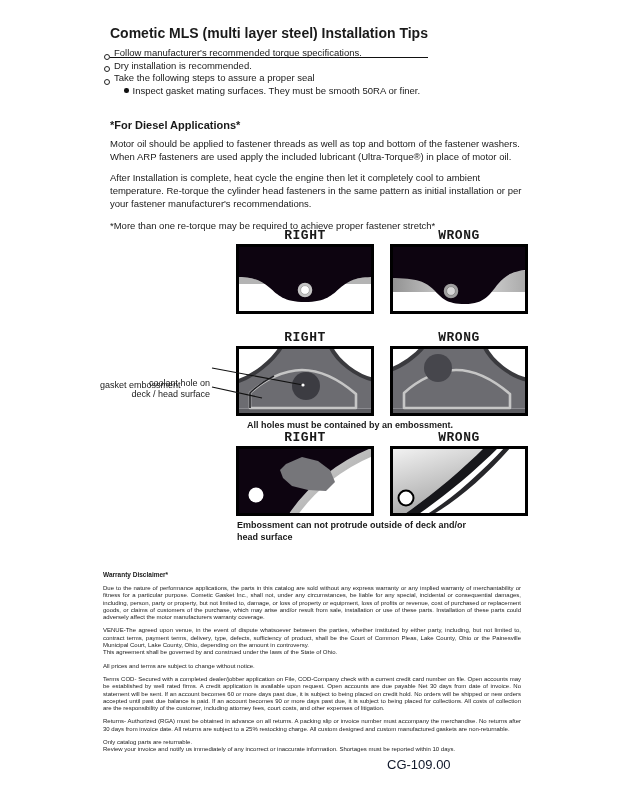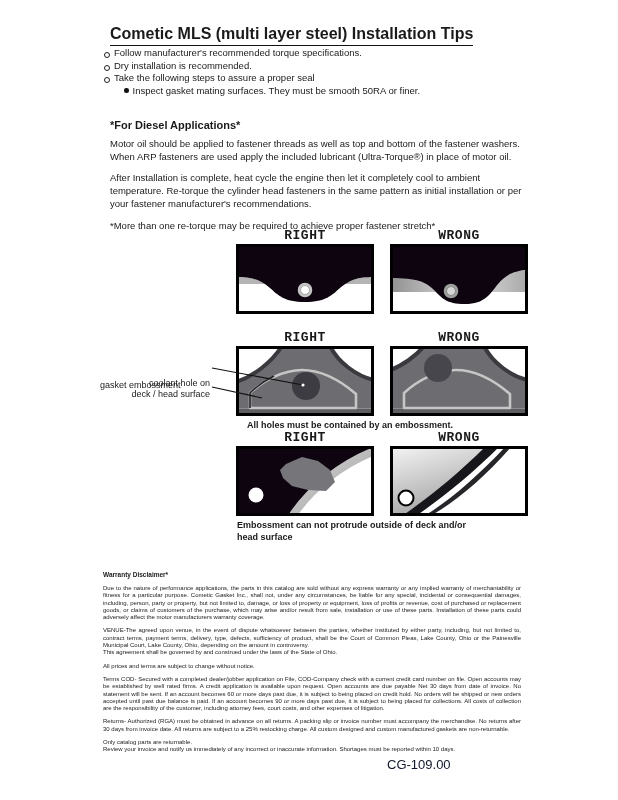--- a/index.html
+++ b/index.html
@@ -8,26 +8,26 @@
     width:618px;height:800px;
     background:#ffffff;
     font-family:"Liberation Sans", sans-serif;
     color:#1a1a1a;
     overflow:hidden;
     margin:0 auto;
   }
   
   .title{
     position:absolute;left:110px;top:25px;
-    font-size:16px;font-weight:bold;
+    font-size:14px;font-weight:bold;
     border-bottom:1.8px solid #111;
-    padding-bottom:2px;
+    padding-bottom:16px;
   }
   .bullets{position:absolute;left:104px;top:47px;width:420px;font-size:9.5px;line-height:12.6px;}
-  .bullet-row{display:flex;align-items:center;}
+  .bullet-row{display:flex;align-items:flex-end;}
   .bullet-dot{
     flex:0 0 auto;width:4px;height:4px;border:1px solid #222;border-radius:50%;
     margin:3.5px 4px 0 0;
   }
   .sub-row{display:flex;align-items:flex-start;margin-left:20px;}
   .sub-dot{flex:0 0 auto;width:4.5px;height:4.5px;background:#111;border-radius:50%;margin:3.5px 4px 0 0;}
   
   .diesel{position:absolute;left:110px;top:119px;width:414px;font-size:9.5px;line-height:12.8px;}
   .diesel h2{font-size:11px;font-weight:bold;margin:0 0 6px 0;}
   .diesel p{margin:0 0 9px 0;}

